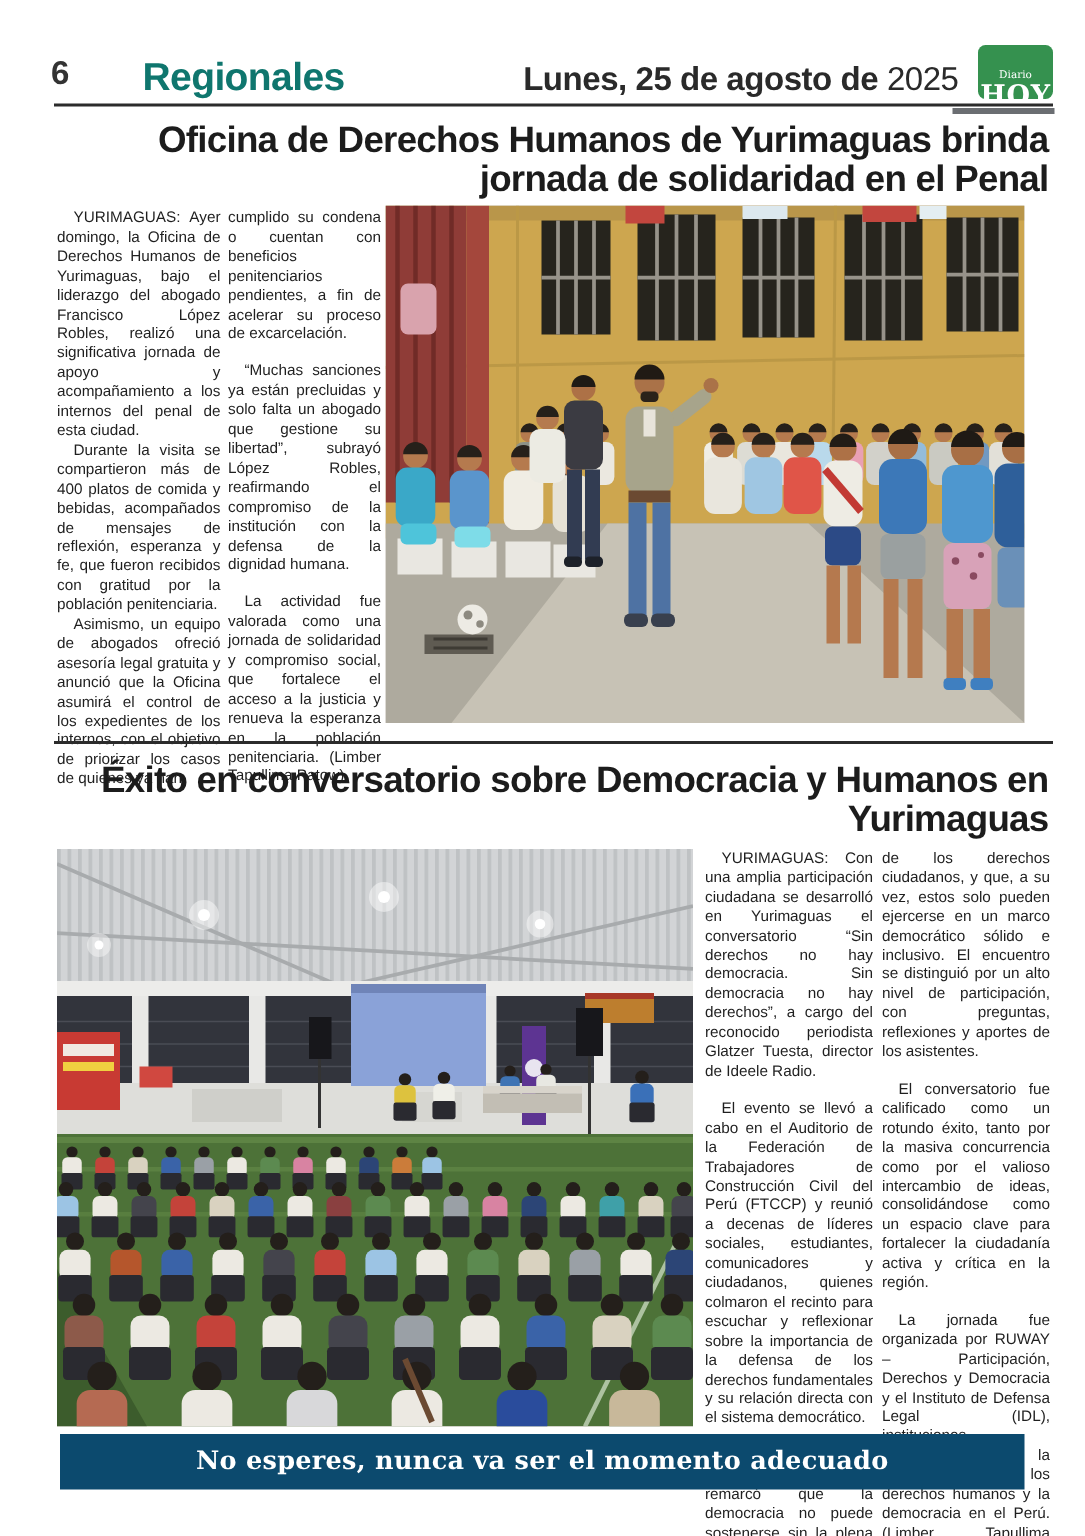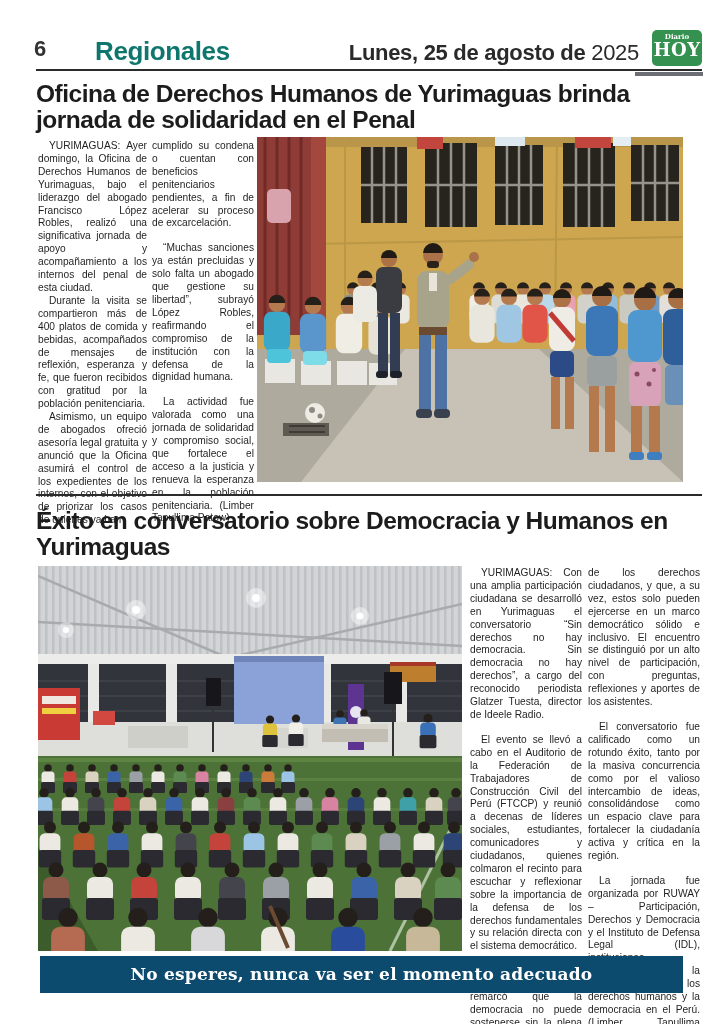--- a/index.html
+++ b/index.html
@@ -11,27 +11,27 @@
   }
   .page { position:absolute; inset:0; background:#ffffff; }
 
   
   .page-num { position:absolute; left:34px; top:36px; font-size:22px; font-weight:700; color:#333; }
   .section-title { position:absolute; left:95px; top:36px; font-size:26px; font-weight:700; letter-spacing:-0.4px; color:#0f766e; }
   .issue-date { position:absolute; right:84px; top:40px; font-size:22px; font-weight:700; letter-spacing:-0.3px; color:#2a2a2a; white-space:nowrap; }
   .issue-date .yr { font-weight:400; }
   .logo { position:absolute; right:21px; top:30px; width:50px; height:36px; background:#35914f;
           border-radius:5px; text-align:center; color:#fff; font-family:"DejaVu Serif", serif; }
-  .logo-top { font-size:7px; font-weight:700; padding-top:3px; line-height:1; }
+  .logo-top { font-size:7px; font-weight:400; padding-top:17px; line-height:1; }
   .logo-main { font-size:18px; font-weight:700; line-height:1.15; letter-spacing:0.5px; }
   .hrule { position:absolute; left:36px; width:666px; top:69px; height:2px; background:#2b2b2b; }
   .hrule-logo { position:absolute; right:20px; width:68px; top:72px; height:4px; background:#6b6e72; }
 
   
-  .headline { position:absolute; left:36px; right:24px; text-align:left; font-weight:700;
+  .headline { position:absolute; left:36px; right:24px; text-align:right; font-weight:700;
               color:#1c1c1c; letter-spacing:-0.5px; line-height:1.05; }
   .headline-1 { top:81px; font-size:24.5px; }
   .headline-2 { top:508px; font-size:24.5px; }
 
   
   .col { position:absolute; font-size:10.2px; line-height:12.9px; text-align:justify; color:#1f1f1f;
          hyphens:auto; -webkit-hyphens:auto; }
   .col p { text-indent:11px; }
   .col p.cont { text-indent:0; }
   .col p.gap { margin-top:12px; }

